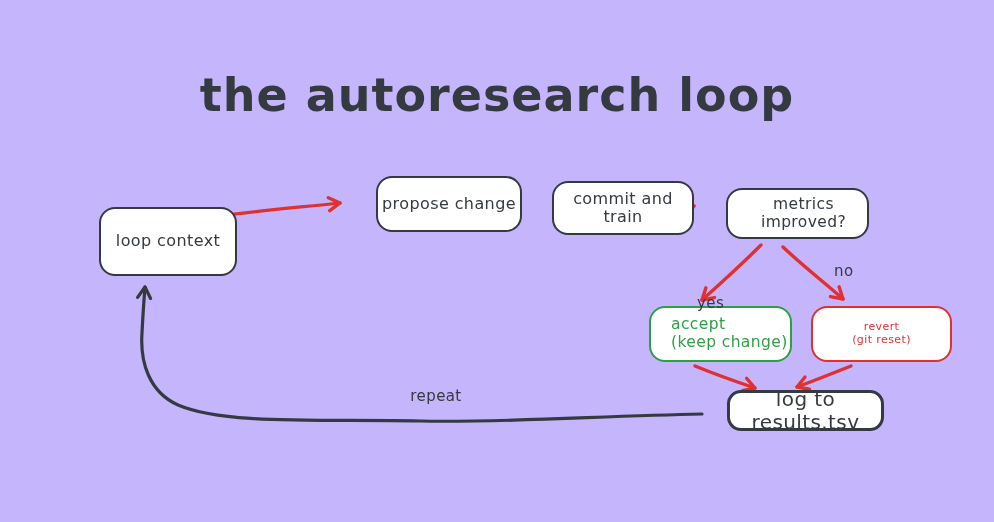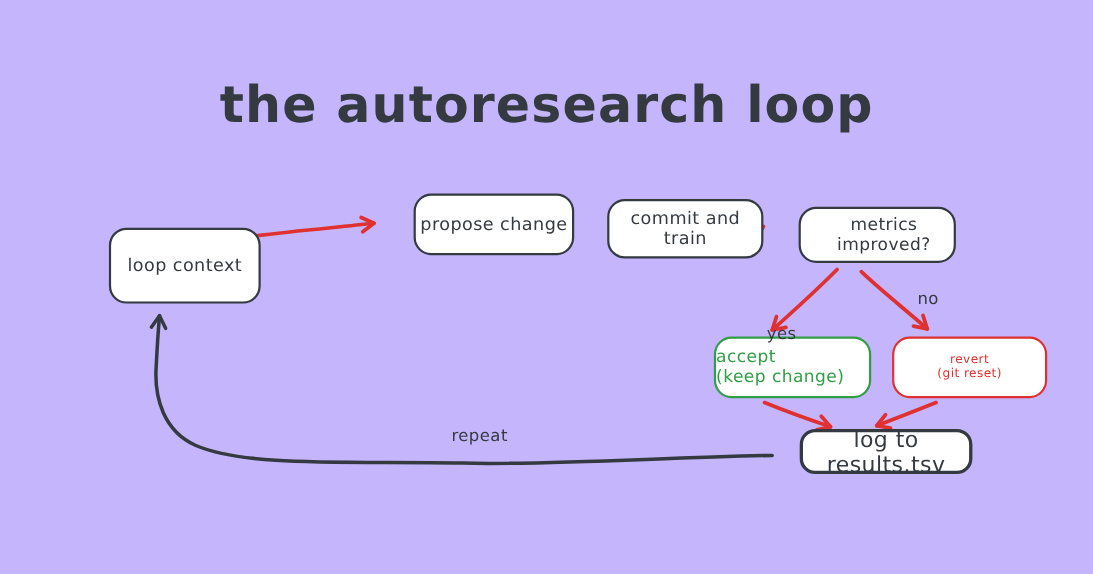--- a/index.html
+++ b/index.html
@@ -52,21 +52,21 @@
     margin-left: 24px;
   }
   .node-read    { left: 75px;  top: 207px; width: 138px; height: 69px; }
   .node-propose { left: 352px; top: 176px; width: 146px; height: 56px; }
   .node-commit  { left: 528px; top: 181px; width: 142px; height: 54px; align-items: center; }
   .node-metrics { left: 702px; top: 188px; width: 143px; height: 51px; font-size: 15.5px; padding-left: 12px; }
   .node-accept  {
     left: 625px; top: 306px; width: 143px; height: 56px;
     border-color: #2f9e44; color: #2f9e44;
     flex-direction: column; align-items: flex-start;
-    justify-content: center; text-align: left;
+    justify-content: center; padding-left: 20px; text-align: left;
     font-size: 15.5px;
   }
   .node-revert  {
     left: 787px; top: 306px; width: 141px; height: 56px;
     border-color: #e03131; color: #e03131;
     flex-direction: column;
     font-size: 11px;
   }
   .node-log     { left: 703px; top: 390px; width: 157px; height: 41px; border-width: 3.5px; border-radius: 14px; font-size: 20px; }
   .edge-label {

